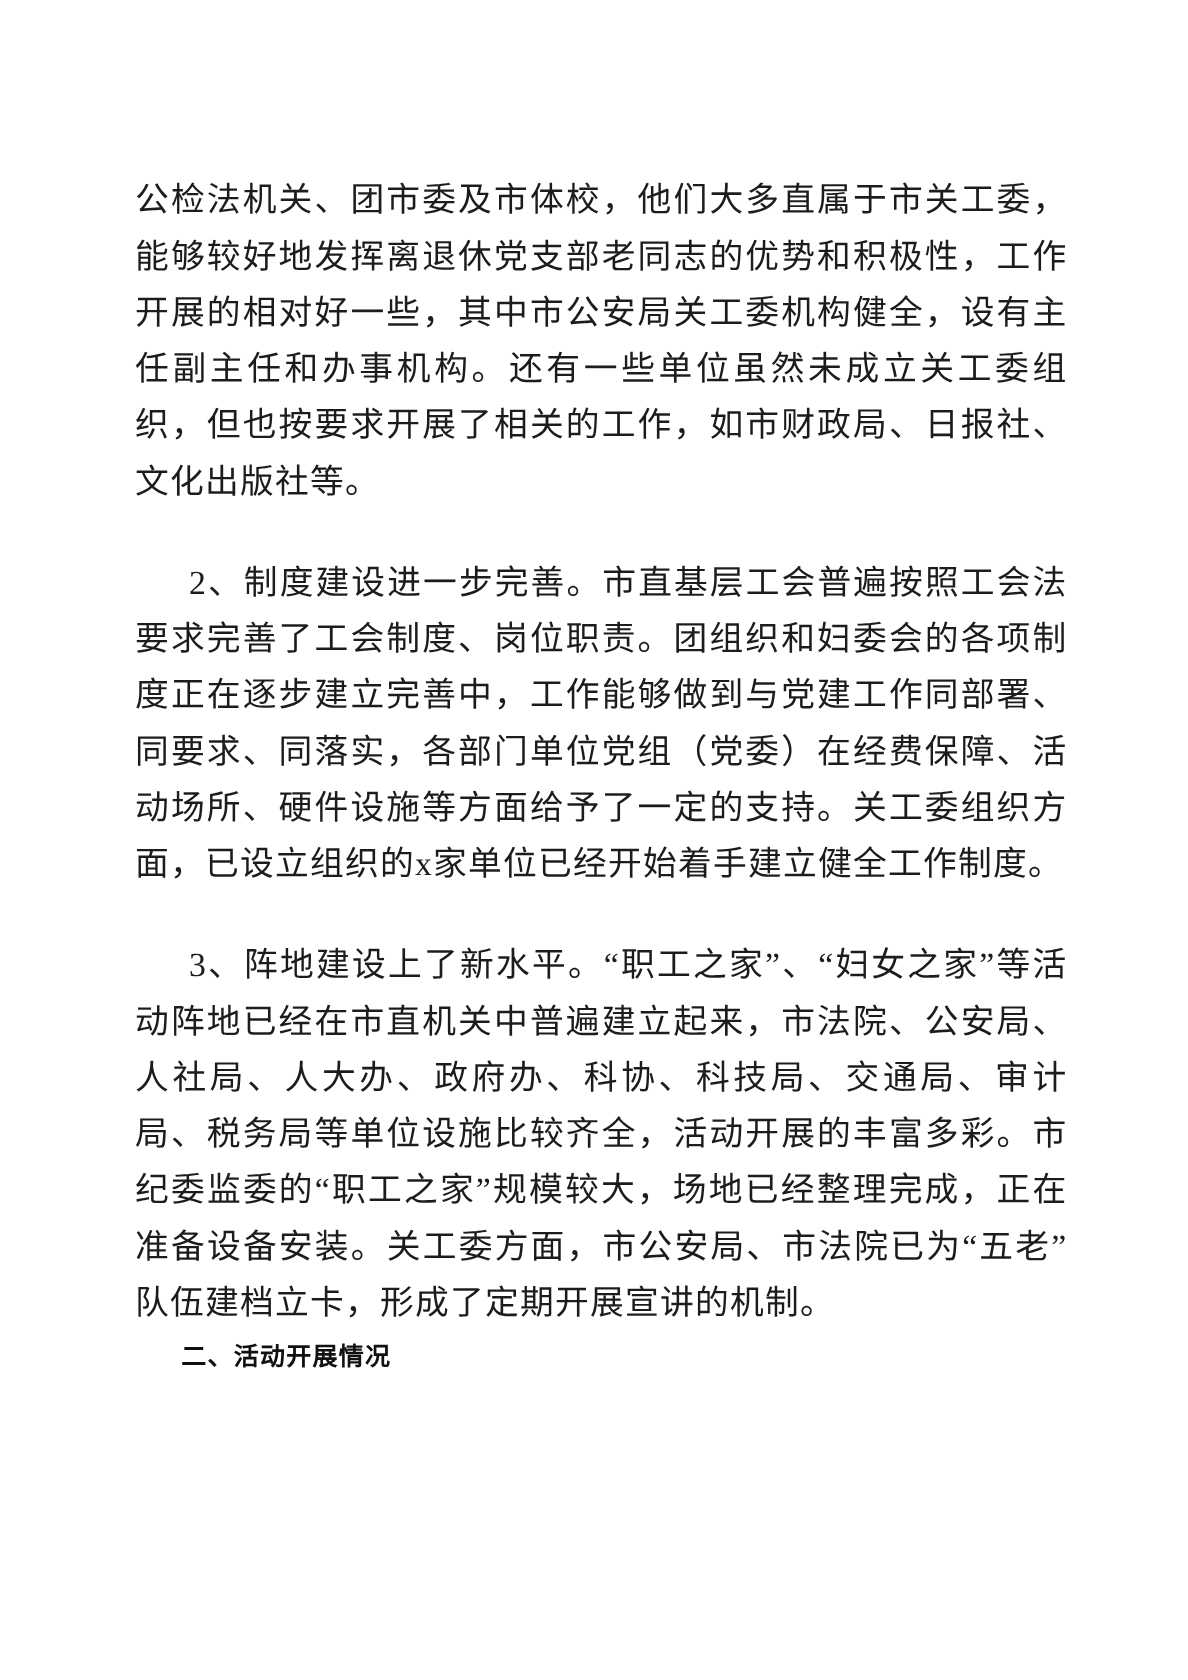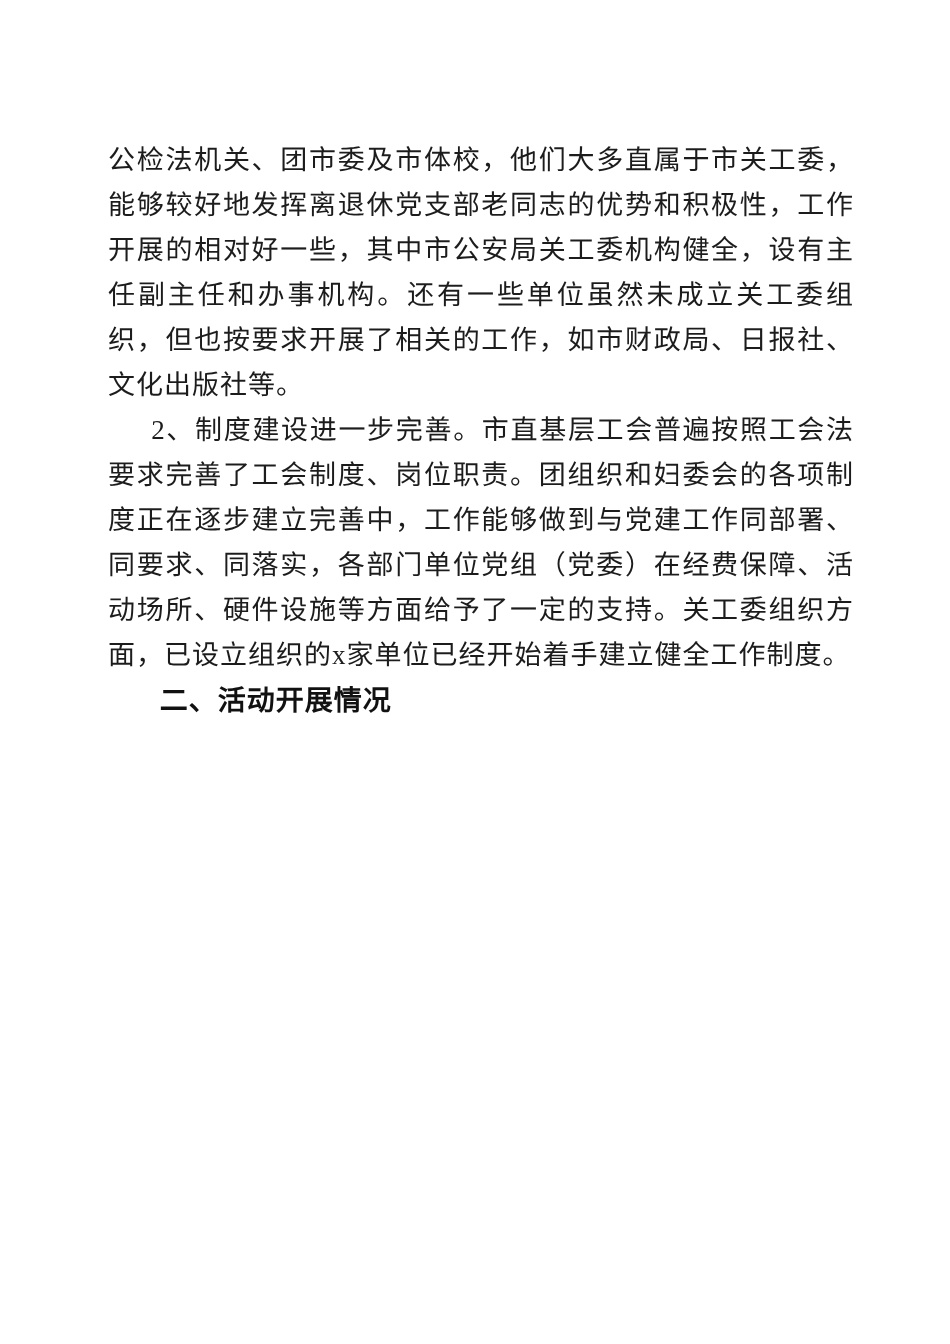--- a/index.html
+++ b/index.html
@@ -29,41 +29,43 @@
   }
   p.body-para {
     margin: 0;
     text-indent: 2em;
   }
   p.body-para.no-indent {
     text-indent: 0;
   }
   p.body-para.num-indent {
     text-indent: 1.6em;
+    margin-top: 36px;
   }
   h2.section-heading {
     margin: 0;
-    font-family: Liberation Sans, sans-serif;
-    font-size: 28px;
+    font-family: Liberation Mono, monospace;
+    font-size: 20px;
     line-height: 45px;
     font-weight: 700;
     color: #111111;
     text-indent: 1.85em;
     text-align: left;
     letter-spacing: 1px;
   }
 </style>
 </head>
 <body>
 
 <div class="page">
   <div class="doc-body">
 
     <p class="body-para no-indent">公检法机关、团市委及市体校，他们大多直属于市关工委，能够较好地发挥离退休党支部老同志的优势和积极性，工作开展的相对好一些，其中市公安局关工委机构健全，设有主任副主任和办事机构。还有一些单位虽然未成立关工委组织，但也按要求开展了相关的工作，如市财政局、日报社、文化出版社等。</p>
 
     <p class="body-para num-indent">2、制度建设进一步完善。市直基层工会普遍按照工会法要求完善了工会制度、岗位职责。团组织和妇委会的各项制度正在逐步建立完善中，工作能够做到与党建工作同部署、同要求、同落实，各部门单位党组（党委）在经费保障、活动场所、硬件设施等方面给予了一定的支持。关工委组织方面，已设立组织的x家单位已经开始着手建立健全工作制度。</p>
 
+    <p class="body-para num-indent">3、阵地建设上了新水平。“职工之家”、“妇女之家”等活动阵地已经在市直机关中普遍建立起来，市法院、公安局、人社局、人大办、政府办、科协、科技局、交通局、审计局、税务局等单位设施比较齐全，活动开展的丰富多彩。市纪委监委的“职工之家”规模较大，场地已经整理完成，正在准备设备安装。关工委方面，市公安局、市法院已为“五老”队伍建档立卡，形成了定期开展宣讲的机制。</p>
 
     <h2 class="section-heading">二、活动开展情况</h2>
 
 
   </div>
 </div>
 
 </body></html>

